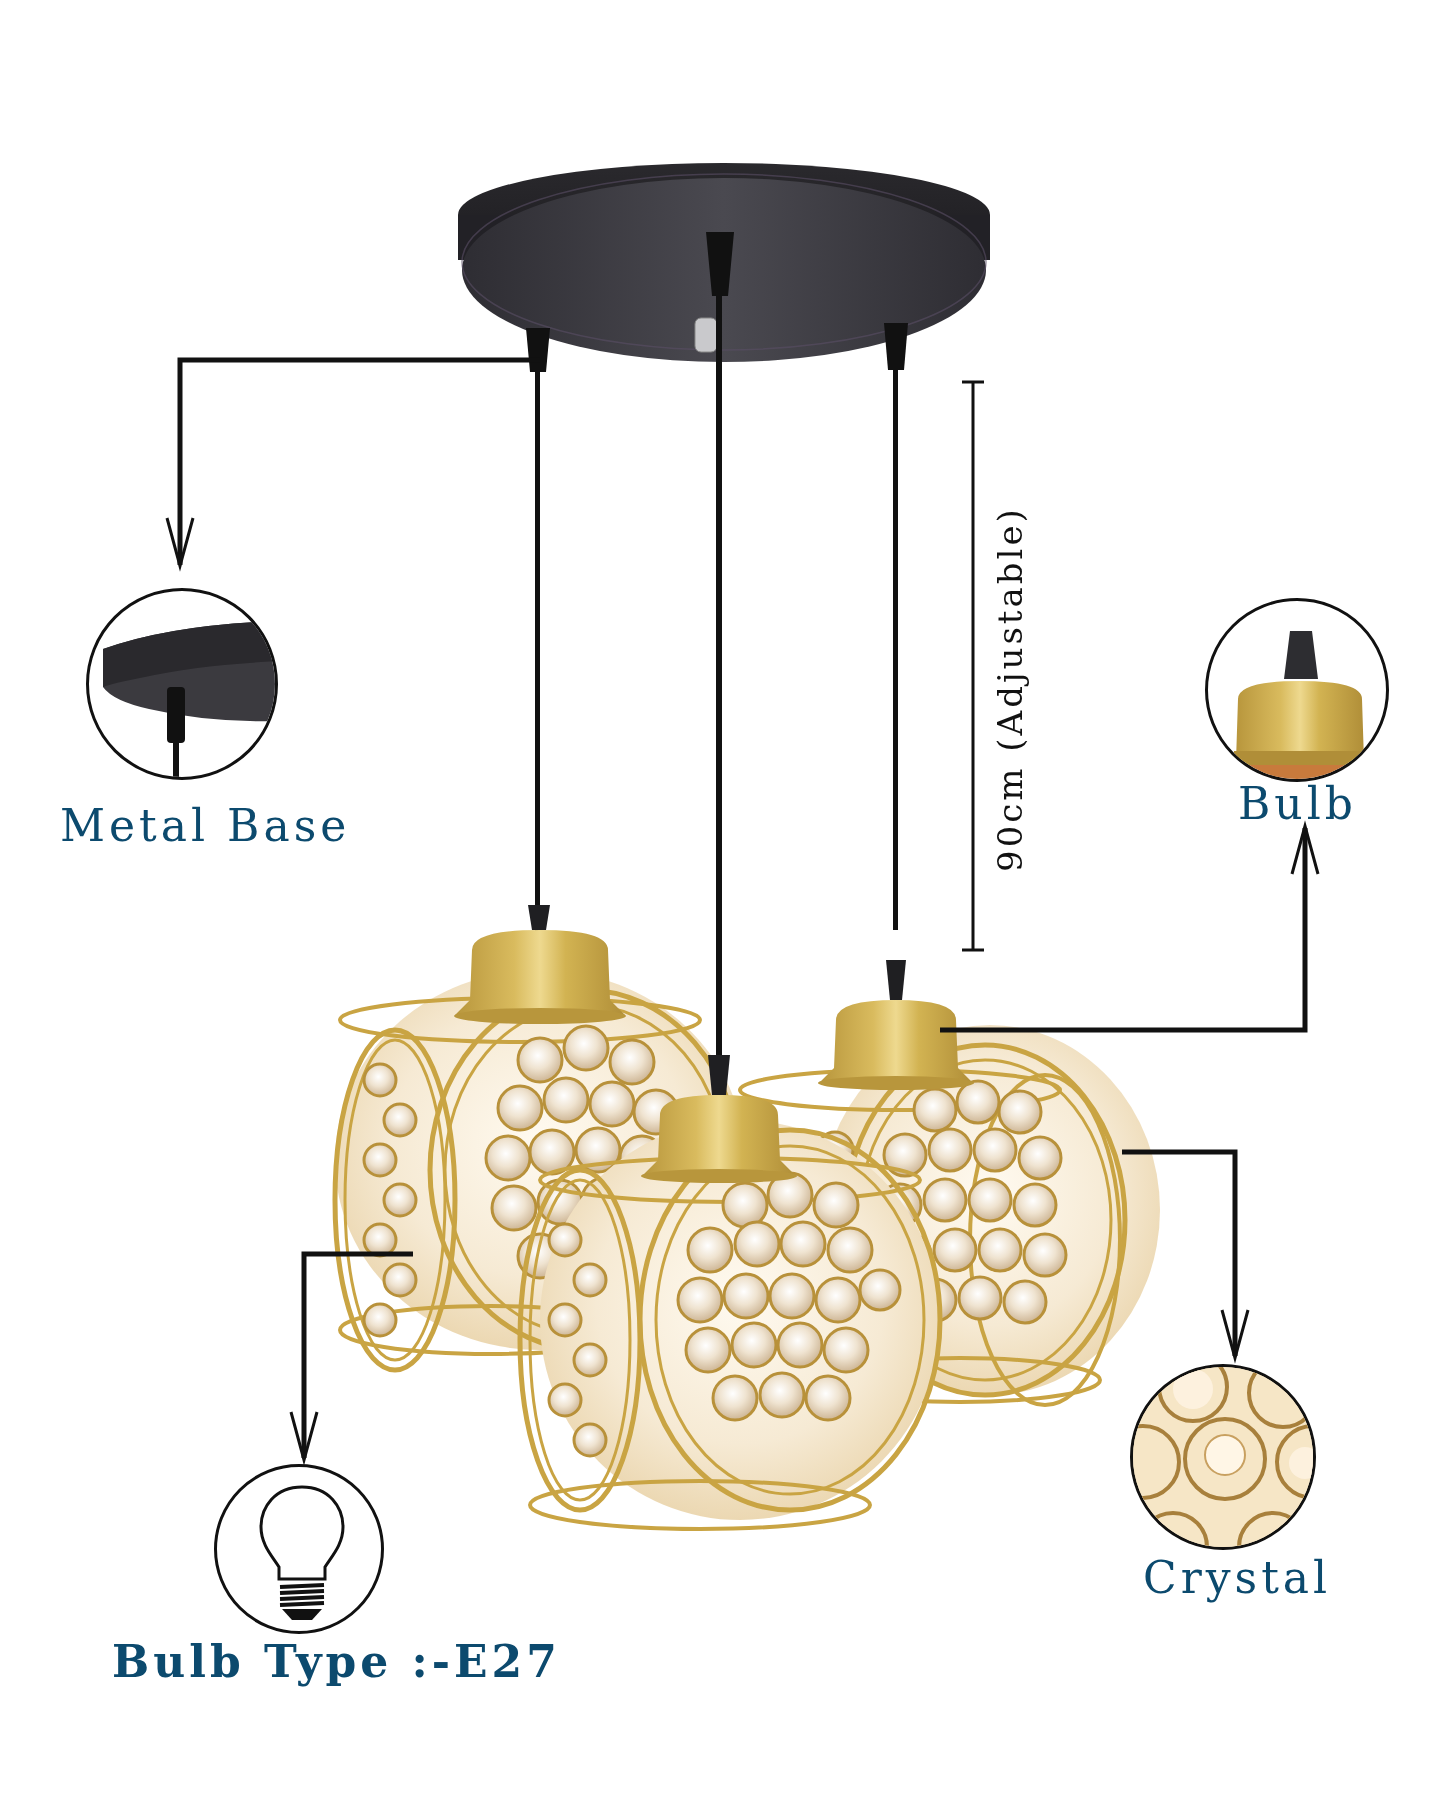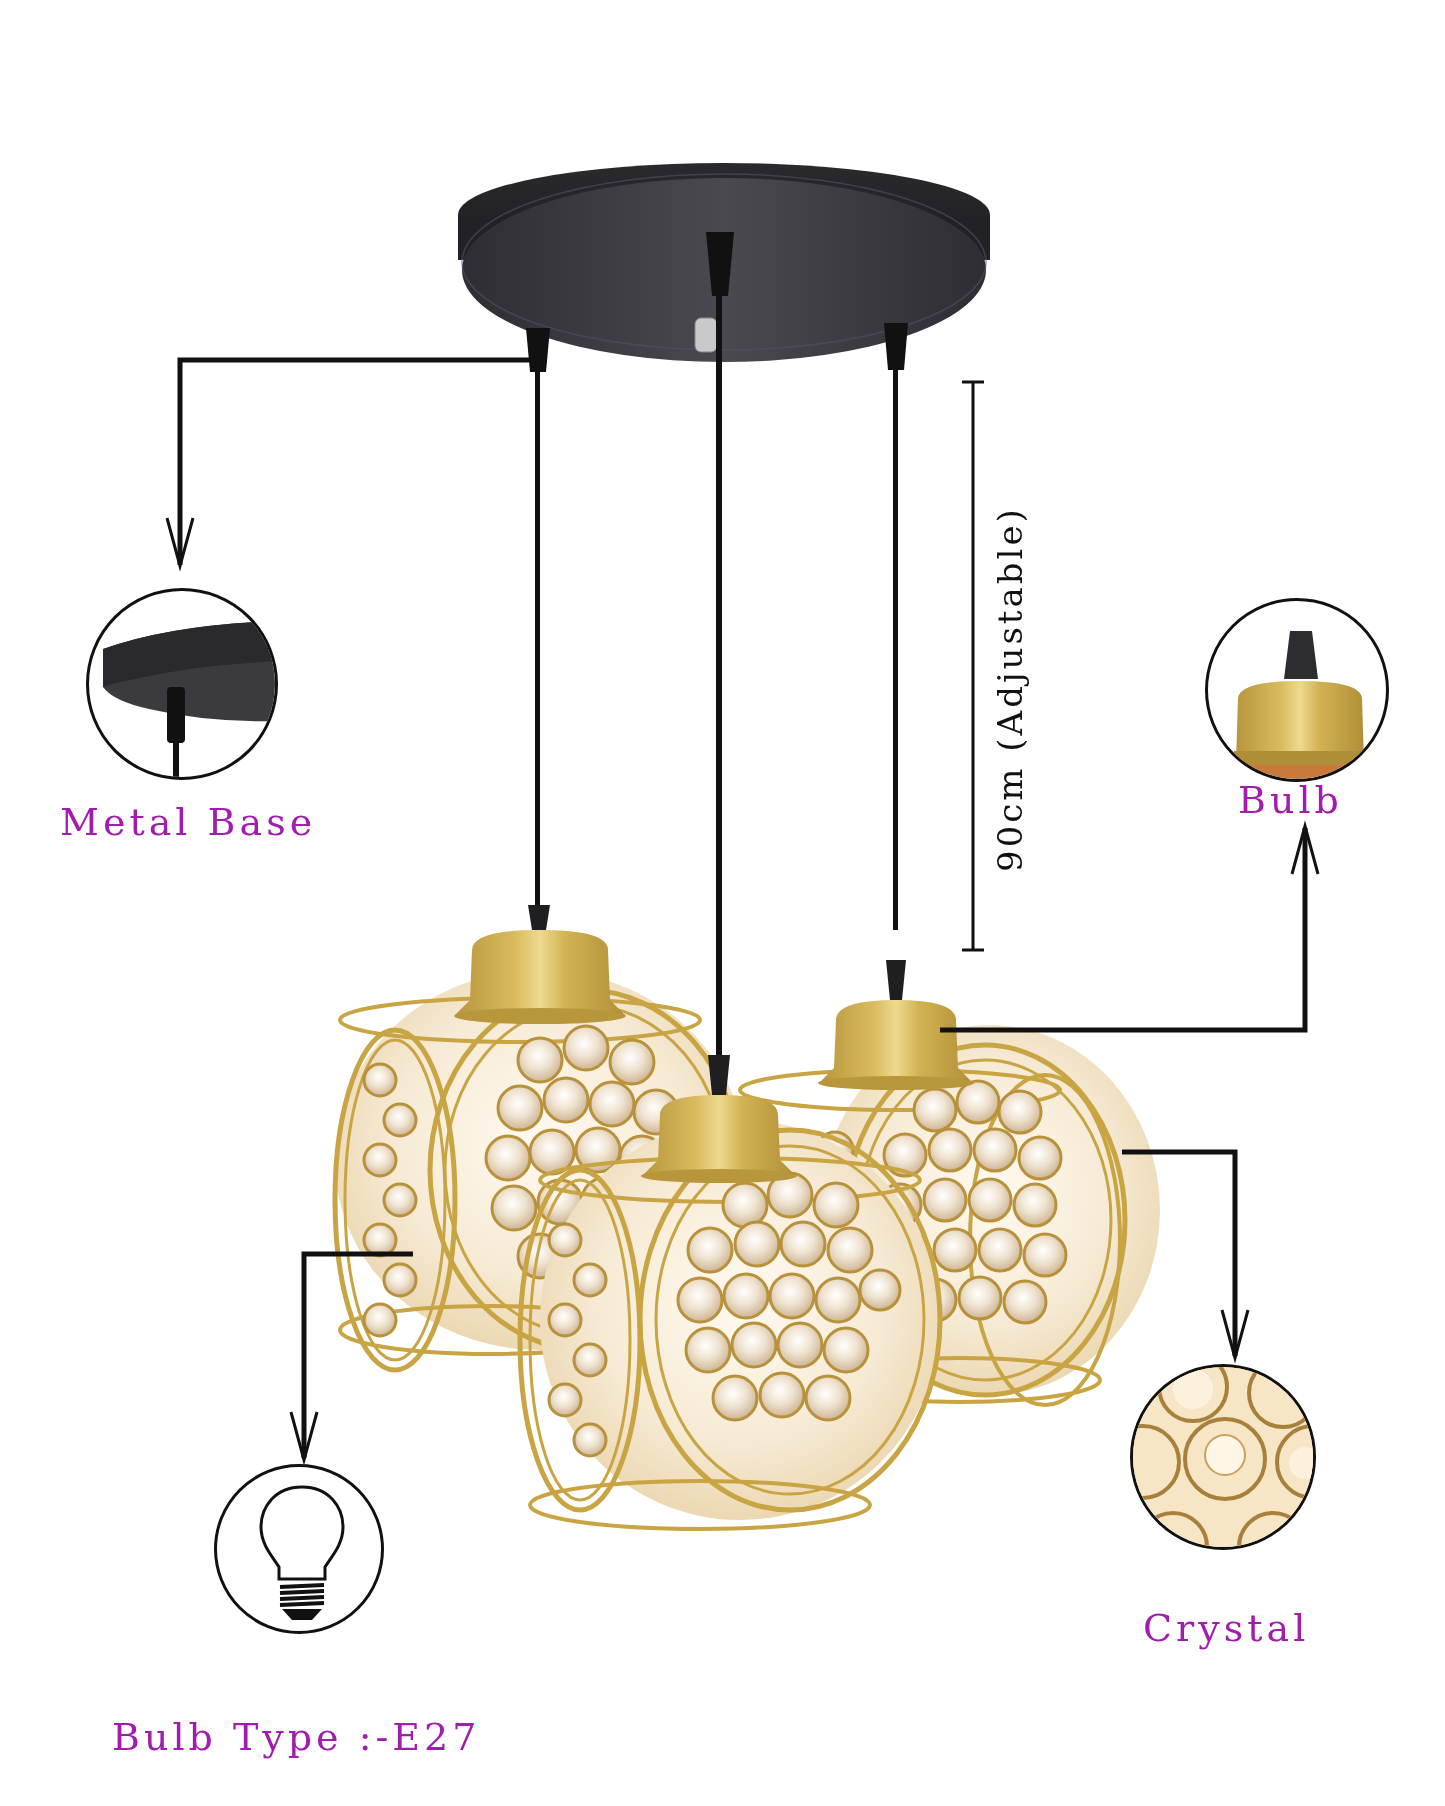--- a/index.html
+++ b/index.html
@@ -1,17 +1,17 @@
 <!DOCTYPE html>
 <html><head>
 <meta charset="utf-8">
 <style>
   html, body { margin:0; padding:0; background:#ffffff; }
   body { width:1445px; height:1806px; position:relative; overflow:hidden; font-family:"DejaVu Serif", "Liberation Serif", serif; }
-  .label { position:absolute; color:#a21caf; font-family:"DejaVu Serif", "Liberation Serif", serif; font-size:38px; letter-spacing:4px; white-space:nowrap; }
+  .label { position:absolute; color:#0c4a6e; font-family:"DejaVu Serif", "Liberation Serif", serif; font-size:44px; letter-spacing:4px; white-space:nowrap; }
   .callout { position:absolute; border:3px solid #111; border-radius:50%; overflow:hidden; background:#fff; box-sizing:border-box; }
   svg { position:absolute; left:0; top:0; }
   .dim-text { position:absolute; font-family:"DejaVu Serif", "Liberation Serif", serif; font-size:34px; letter-spacing:3px; color:#111; transform-origin:left top; transform:rotate(-90deg); white-space:nowrap; }
 </style>
 </head>
 <body>
 
 <div style="position:absolute;left:0;top:0;width:1445px;height:1806px;">
 
   <svg width="1445" height="1806" viewBox="0 0 1445 1806">
@@ -229,31 +229,31 @@
         <circle cx="10" cy="95" r="36"></circle>
         <circle cx="180" cy="95" r="36"></circle>
         <circle cx="40" cy="180" r="34"></circle>
         <circle cx="140" cy="180" r="34"></circle>
       </g>
       <circle cx="92" cy="88" r="20" fill="#fff6e6" stroke="#c8a060" stroke-width="2"></circle>
       <circle cx="60" cy="22" r="20" fill="#fdf1de"></circle>
       <circle cx="172" cy="96" r="16" fill="#fdf1de"></circle>
     </svg>
   </div>
-  <div class="label" style="left:1143px;top:1606px;">Crystal</div>
+  <div class="label" style="left:1143px;top:1552px;">Crystal</div>
 
   <div class="callout" style="left:214px;top:1464px;width:170px;height:170px;">
     <svg width="170" height="170" viewBox="0 0 170 170">
       <path d="M85,20 C58,20 44,40 44,60 C44,78 56,90 62,100 L62,112 L108,112 L108,100 C114,90 126,78 126,60 C126,40 112,20 85,20 Z" fill="none" stroke="#111" stroke-width="3"></path>
       <g stroke="#111" stroke-width="4">
         <line x1="63" y1="120" x2="107" y2="118"></line>
         <line x1="63" y1="126" x2="107" y2="124"></line>
         <line x1="63" y1="132" x2="107" y2="130"></line>
         <line x1="63" y1="138" x2="107" y2="136"></line>
       </g>
       <path d="M65,142 L105,142 L95,153 L75,153 Z" fill="#111"></path>
     </svg>
   </div>
-  <div class="label" style="left:112px;top:1715px;">Bulb Type :-E27</div>
+  <div class="label" style="left:112px;top:1636px;font-weight:bold;">Bulb Type :-E27</div>
 
   <div class="dim-text" style="left:990px;top:872px;">90cm (Adjustable)</div>
 
 </div>
 
 </body></html>

